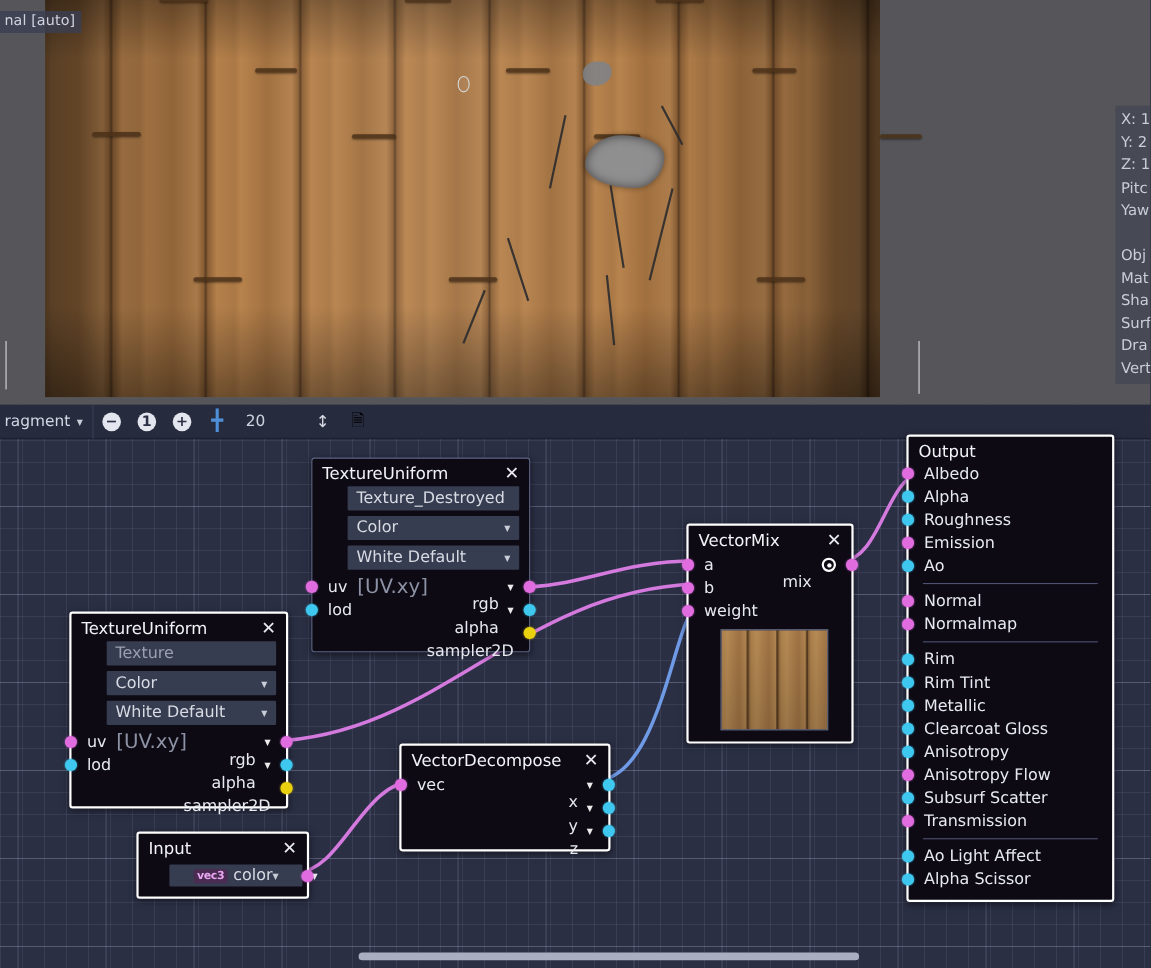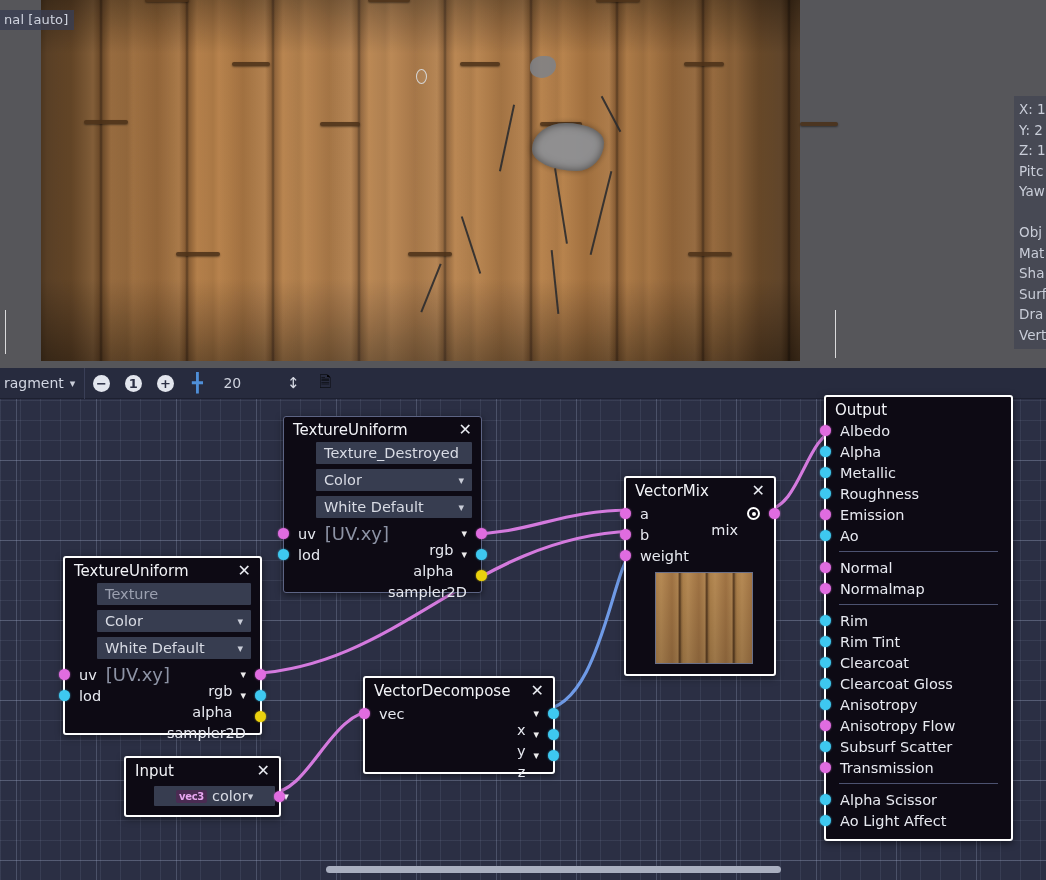--- a/index.html
+++ b/index.html
@@ -455,90 +455,86 @@
         <div class="out-row">
           <span class="port left p-pink"></span>
           <span>Albedo</span>
         </div>
         <div class="out-row">
           <span class="port left p-blue"></span>
           <span>Alpha</span>
         </div>
         <div class="out-row">
           <span class="port left p-blue"></span>
+          <span>Roughness</span>
+        </div>
+        <div class="out-row">
+          <span class="port left p-pink"></span>
+          <span>Emission</span>
+        </div>
+        <div class="out-row">
+          <span class="port left p-blue"></span>
+          <span>Ao</span>
+        </div>
+
+        <div class="divider"></div>
+
+        <div class="out-row">
+          <span class="port left p-pink"></span>
+          <span>Normal</span>
+        </div>
+        <div class="out-row">
+          <span class="port left p-pink"></span>
+          <span>Normalmap</span>
+        </div>
+
+        <div class="divider"></div>
+
+        <div class="out-row">
+          <span class="port left p-blue"></span>
+          <span>Rim</span>
+        </div>
+        <div class="out-row">
+          <span class="port left p-blue"></span>
+          <span>Rim Tint</span>
+        </div>
+        <div class="out-row">
+          <span class="port left p-blue"></span>
           <span>Metallic</span>
         </div>
         <div class="out-row">
           <span class="port left p-blue"></span>
-          <span>Roughness</span>
-        </div>
-        <div class="out-row">
-          <span class="port left p-pink"></span>
-          <span>Emission</span>
-        </div>
-        <div class="out-row">
-          <span class="port left p-blue"></span>
-          <span>Ao</span>
+          <span>Clearcoat Gloss</span>
+        </div>
+        <div class="out-row">
+          <span class="port left p-blue"></span>
+          <span>Anisotropy</span>
+        </div>
+        <div class="out-row">
+          <span class="port left p-pink"></span>
+          <span>Anisotropy Flow</span>
+        </div>
+        <div class="out-row">
+          <span class="port left p-blue"></span>
+          <span>Subsurf Scatter</span>
+        </div>
+        <div class="out-row">
+          <span class="port left p-pink"></span>
+          <span>Transmission</span>
         </div>
 
         <div class="divider"></div>
 
         <div class="out-row">
-          <span class="port left p-pink"></span>
-          <span>Normal</span>
-        </div>
-        <div class="out-row">
-          <span class="port left p-pink"></span>
-          <span>Normalmap</span>
-        </div>
-
-        <div class="divider"></div>
-
-        <div class="out-row">
-          <span class="port left p-blue"></span>
-          <span>Rim</span>
-        </div>
-        <div class="out-row">
-          <span class="port left p-blue"></span>
-          <span>Rim Tint</span>
-        </div>
-        <div class="out-row">
-          <span class="port left p-blue"></span>
-          <span>Clearcoat</span>
-        </div>
-        <div class="out-row">
-          <span class="port left p-blue"></span>
-          <span>Clearcoat Gloss</span>
-        </div>
-        <div class="out-row">
-          <span class="port left p-blue"></span>
-          <span>Anisotropy</span>
-        </div>
-        <div class="out-row">
-          <span class="port left p-pink"></span>
-          <span>Anisotropy Flow</span>
-        </div>
-        <div class="out-row">
-          <span class="port left p-blue"></span>
-          <span>Subsurf Scatter</span>
-        </div>
-        <div class="out-row">
-          <span class="port left p-pink"></span>
-          <span>Transmission</span>
-        </div>
-
-        <div class="divider"></div>
-
+          <span class="port left p-blue"></span>
+          <span>Ao Light Affect</span>
+        </div>
         <div class="out-row">
           <span class="port left p-blue"></span>
           <span>Alpha Scissor</span>
-        </div>
-        <div class="out-row">
-          <span class="port left p-blue"></span>
-          <span>Ao Light Affect</span>
         </div>
       </div>
     </div>
 
   </div>
 
   <div id="hscroll"></div>
 </div>
 
 </body></html>

